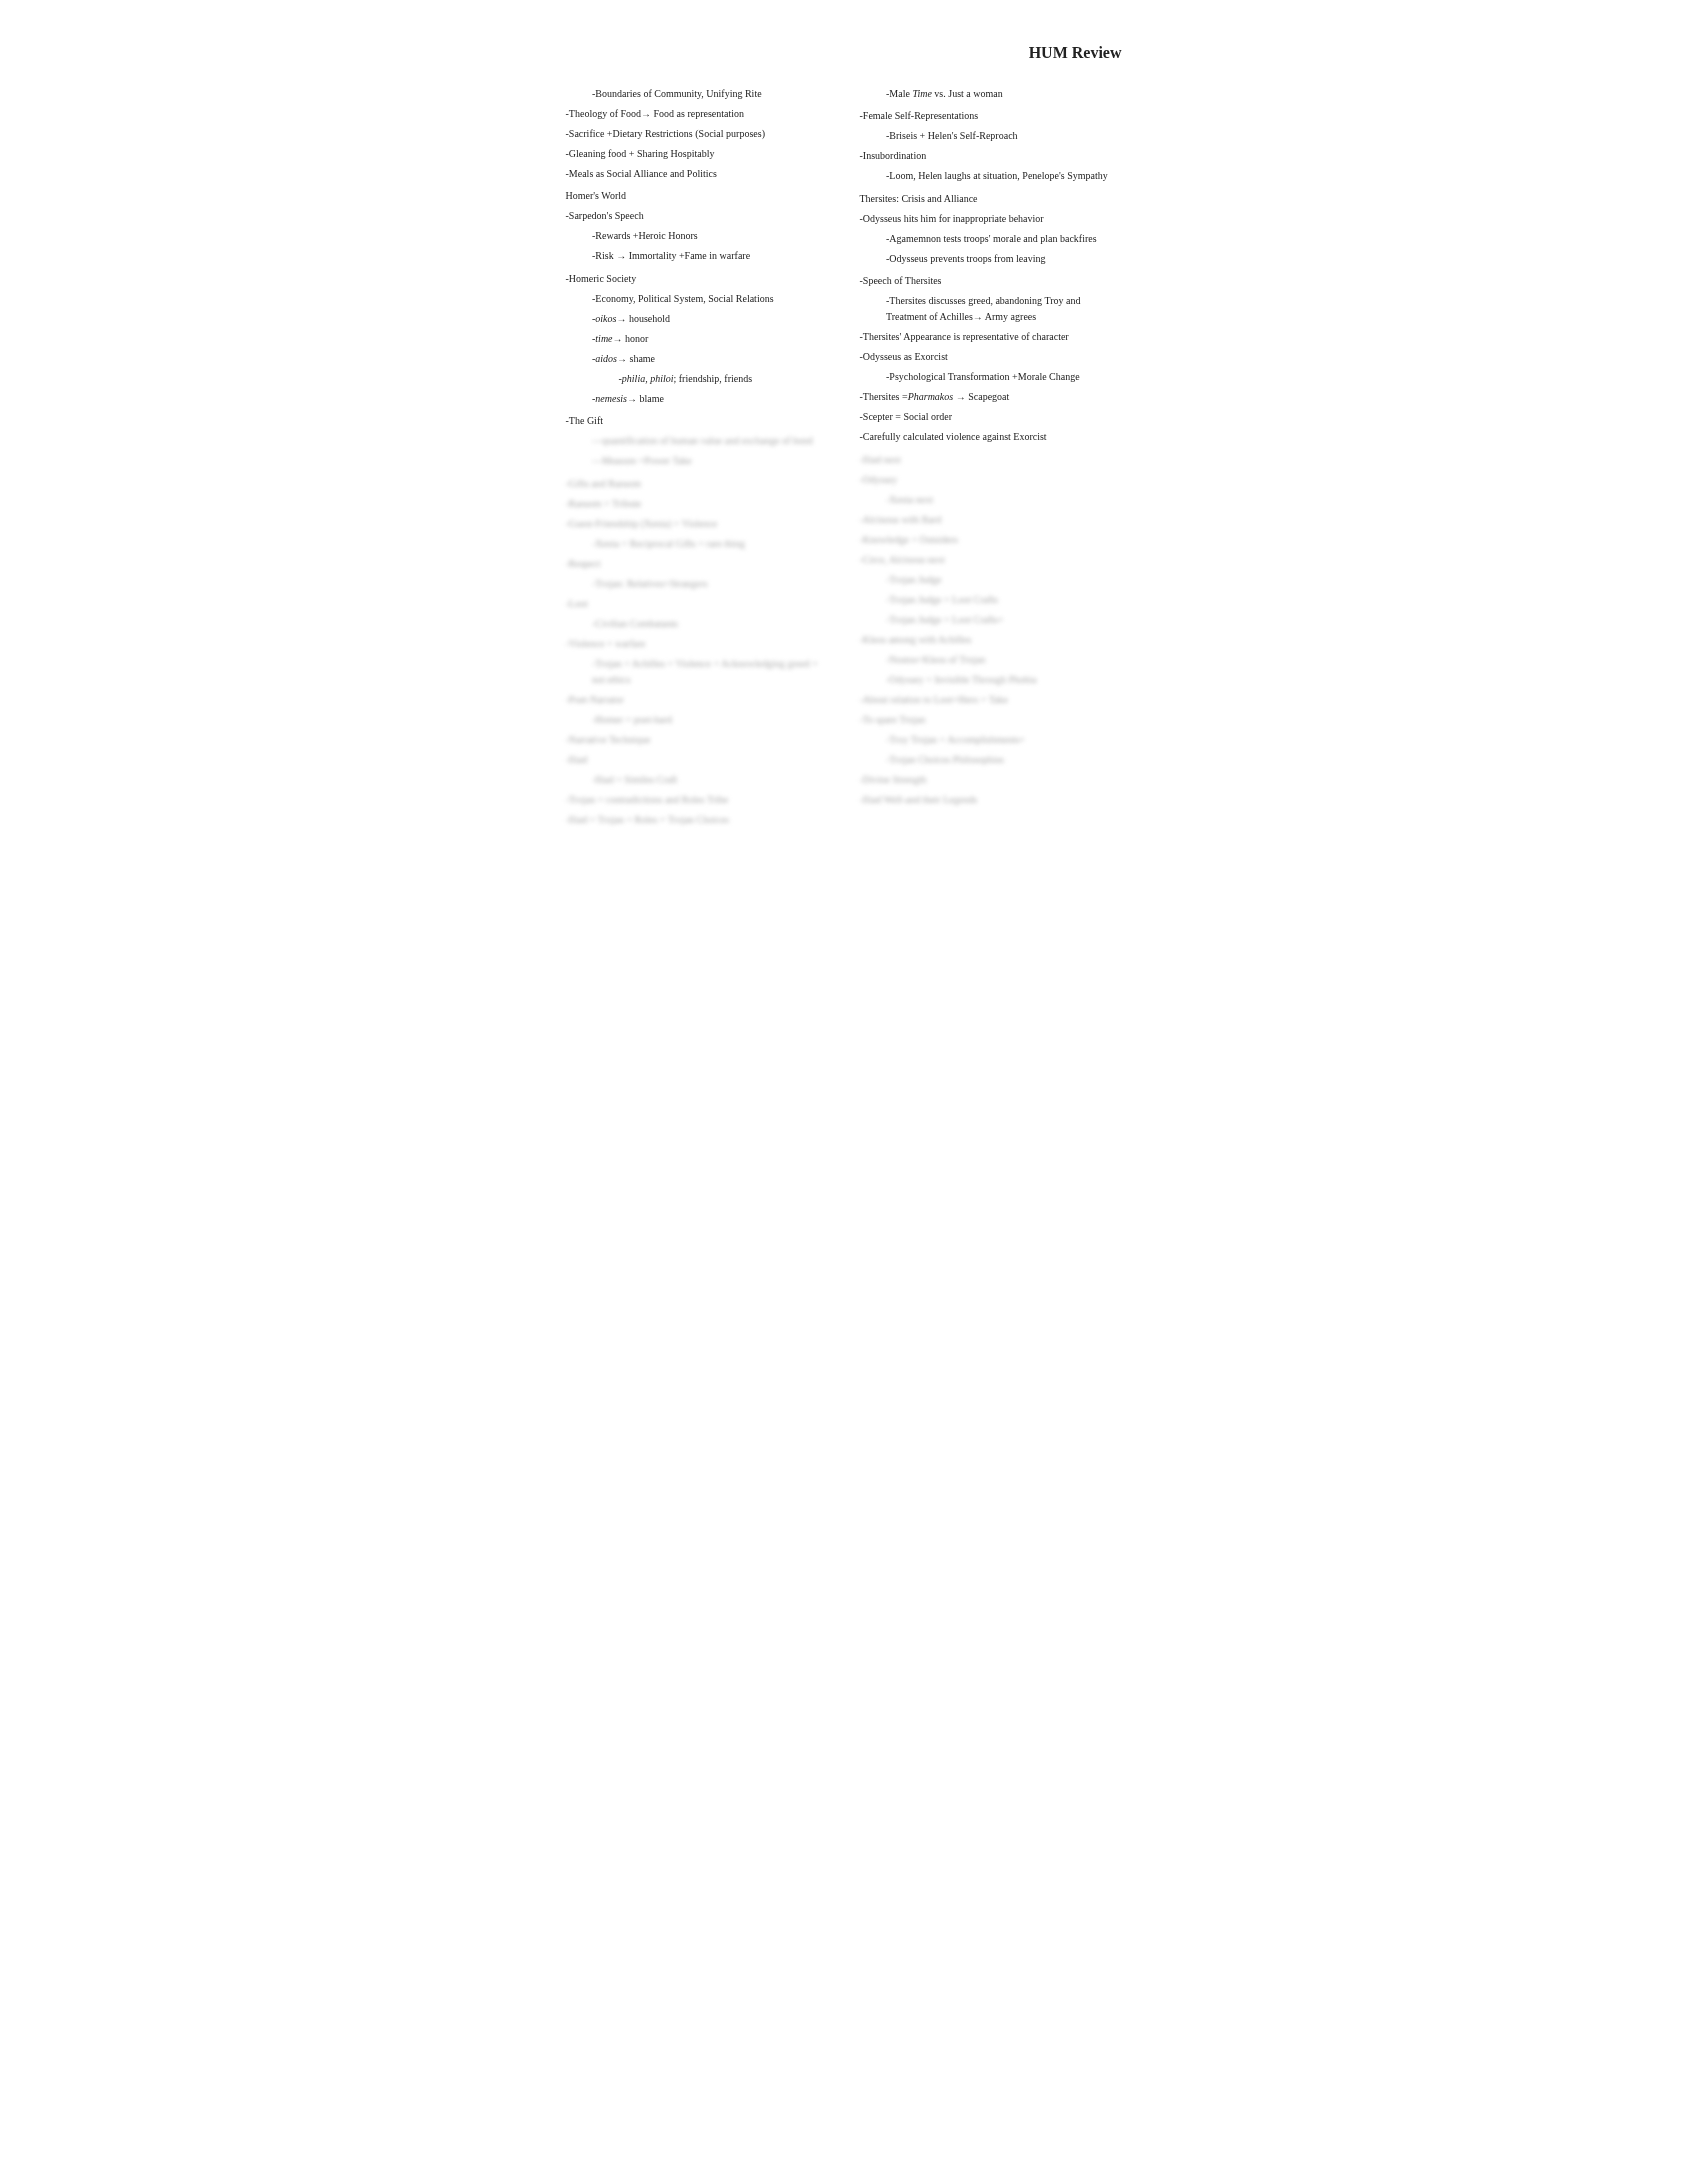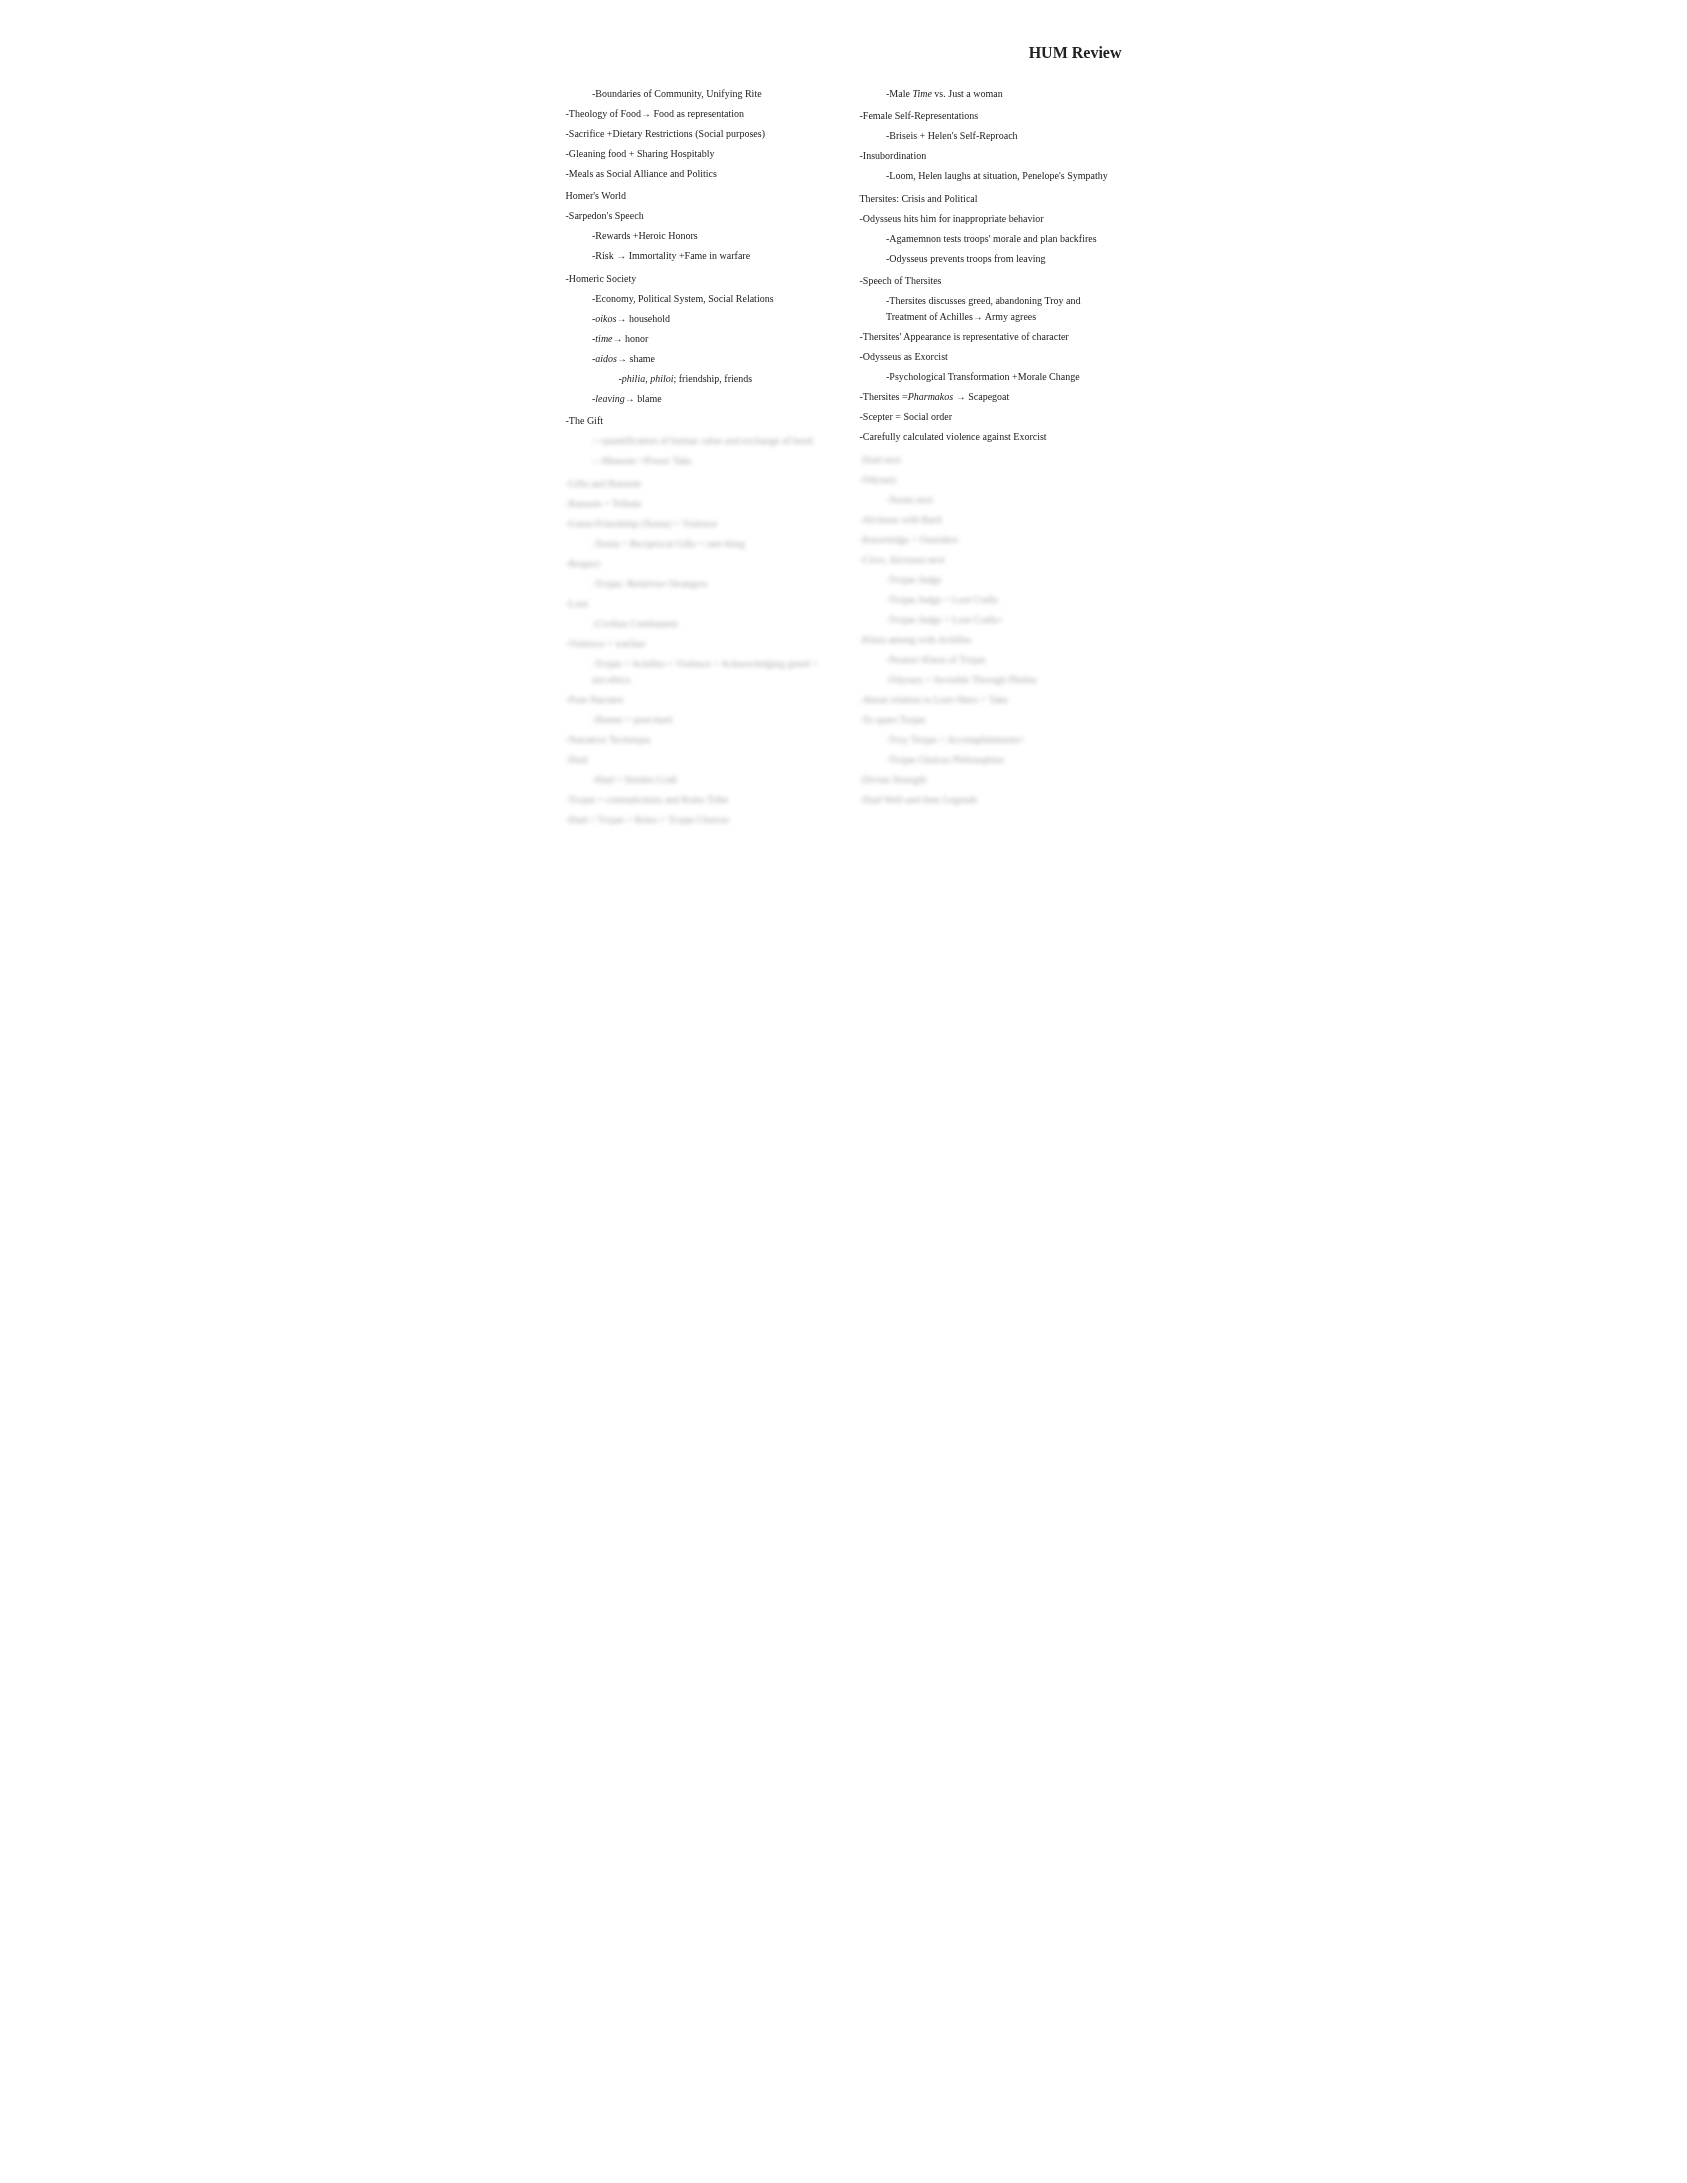--- a/index.html
+++ b/index.html
@@ -82,21 +82,21 @@
     <div class="item underline section-gap">Homer's World</div>
     <div class="item">-Sarpedon's Speech</div>
     <div class="item indent1">-Rewards +Heroic Honors</div>
     <div class="item indent1">-Risk → Immortality +Fame in warfare</div>
     <div class="item section-gap">-Homeric Society</div>
     <div class="item indent1">-Economy, Political System, Social Relations</div>
     <div class="item indent1">-<em>oikos</em>→ household</div>
     <div class="item indent1">-<em>time</em>→ honor</div>
     <div class="item indent1">-<em>aidos</em>→ shame</div>
     <div class="item indent2">-<em>philia, philoi</em>; friendship, friends</div>
-    <div class="item indent1">-<em>leaving</em>→ blame</div>
+    <div class="item indent1">-<em>nemesis</em>→ blame</div>
     <div class="item section-gap">-The Gift</div>
 
     <div class="blurred">
       <div class="item indent1">—quantification of human value and exchange of bond</div>
       <div class="item indent1">—Measure +Power Take</div>
       <div class="item section-gap">-Gifts and Ransom</div>
       <div class="item">-Ransom = Tribute</div>
       <div class="item">-Guest-Friendship (Xenia) + Violence</div>
       <div class="item indent1">-Xenia = Reciprocal Gifts = rare thing</div>
       <div class="item">-Respect</div>
@@ -116,21 +116,21 @@
 
   </div>
 
   <div class="col">
 
     <div class="item indent1">-Male <em>Time</em> vs. Just a woman</div>
     <div class="item section-gap">-Female Self-Representations</div>
     <div class="item indent1">-Briseis + Helen's Self-Reproach</div>
     <div class="item">-Insubordination</div>
     <div class="item indent1">-Loom, Helen laughs at situation, Penelope's Sympathy</div>
-    <div class="item underline section-gap">Thersites: Crisis and Political</div>
+    <div class="item underline section-gap">Thersites: Crisis and Alliance</div>
     <div class="item">-Odysseus hits him for inappropriate behavior</div>
     <div class="item indent1">-Agamemnon tests troops' morale and plan backfires</div>
     <div class="item indent1">-Odysseus prevents troops from leaving</div>
     <div class="item section-gap">-Speech of Thersites</div>
     <div class="item indent1">-Thersites discusses greed, abandoning Troy and Treatment of Achilles→ Army agrees</div>
     <div class="item">-Thersites' Appearance is representative of character</div>
     <div class="item">-Odysseus as Exorcist</div>
     <div class="item indent1">-Psychological Transformation +Morale Change</div>
     <div class="item">-Thersites =<em>Pharmakos</em> → Scapegoat</div>
     <div class="item">-Scepter = Social order</div>

